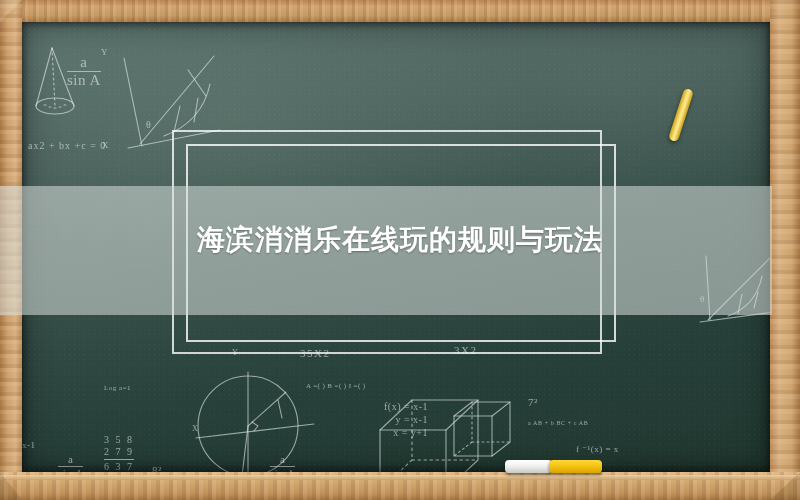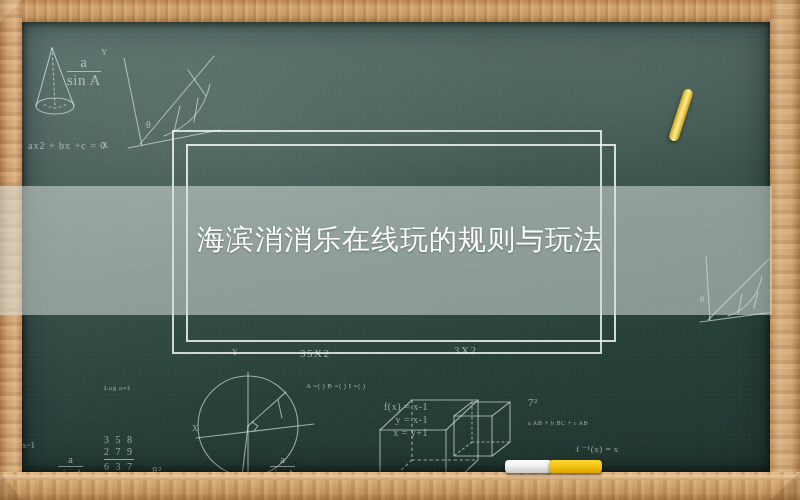--- a/index.html
+++ b/index.html
@@ -112,21 +112,21 @@
 
   
   .band{
     position:absolute;left:0;top:186px;width:772px;height:129px;
     background:rgba(214,221,218,.56);
     pointer-events:none;
   }
   .title{
     position:absolute;left:0;top:186px;width:800px;height:108px;
     display:flex;align-items:center;justify-content:center;
-    color:#ffffff;font-size:28px;font-weight:400;letter-spacing:1px;
+    color:#ffffff;font-size:28px;font-weight:700;letter-spacing:1px;
     text-shadow:0 1px 2px rgba(0,0,0,.30);
     font-family:"DejaVu Sans","Liberation Sans",sans-serif;
   }
 
   
   .chalk-stick-yellow-top{
     position:absolute;left:676px;top:88px;width:10px;height:54px;
     border-radius:5px;transform:rotate(18deg);
     background:linear-gradient(90deg,#c8a01e 0%,#f7de6a 38%,#ffe98f 55%,#c79c18 100%);
     box-shadow:0 2px 4px rgba(0,0,0,.45);

